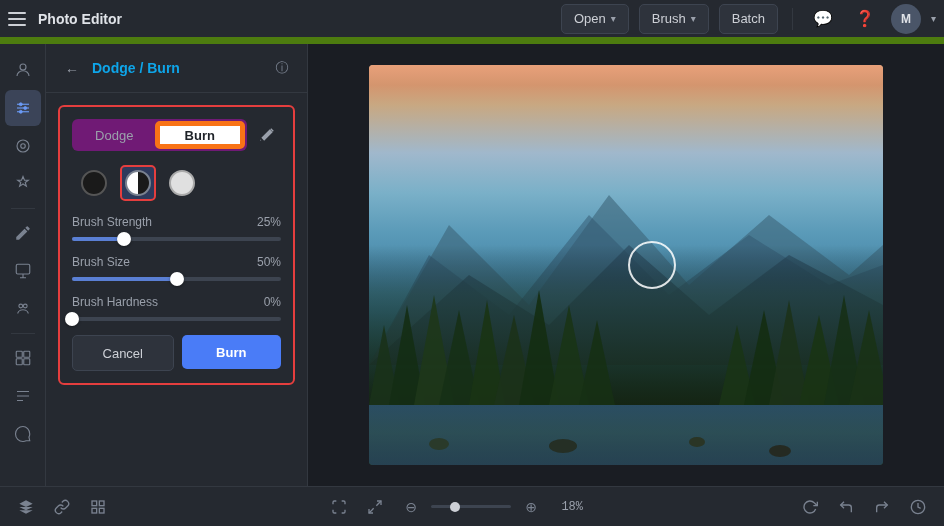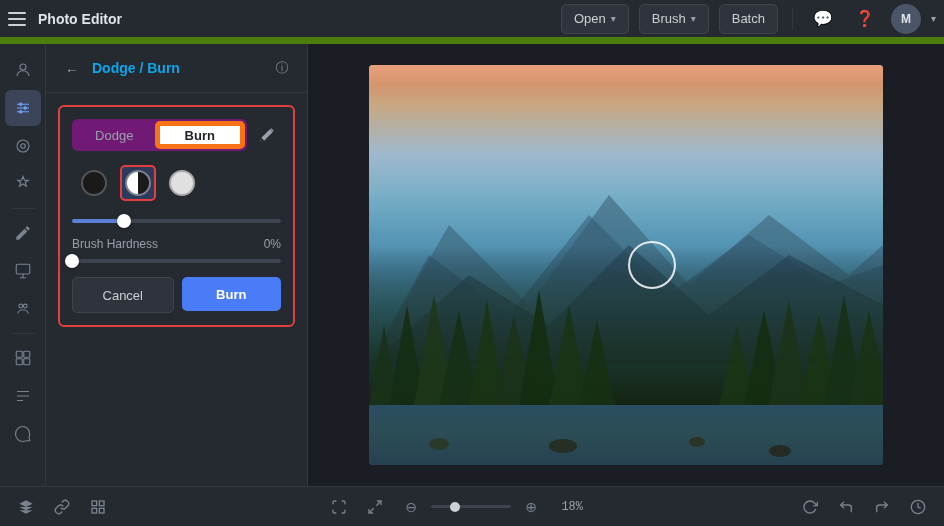--- a/index.html
+++ b/index.html
@@ -508,26 +508,40 @@
           </button>
           <button class="tone-btn active" title="Midtones">
             <div class="tone-circle tone-midtones"></div>
           </button>
           <button class="tone-btn" title="Highlights">
             <div class="tone-circle tone-highlights"></div>
           </button>
         </div>
 
         <div class="slider-row">
+          <div class="slider-label-row">
+            <span class="slider-label">Brush Strength</span>
+            <span class="slider-value">25%</span>
+          </div>
           <div class="slider-track">
             <div class="slider-fill" style="width:25%;"></div>
             <div class="slider-thumb" style="left:25%;"></div>
           </div>
         </div>
 
+        <div class="slider-row">
+          <div class="slider-label-row">
+            <span class="slider-label">Brush Size</span>
+            <span class="slider-value">50%</span>
+          </div>
+          <div class="slider-track">
+            <div class="slider-fill" style="width:50%;"></div>
+            <div class="slider-thumb" style="left:50%;"></div>
+          </div>
+        </div>
 
         <div class="slider-row">
           <div class="slider-label-row">
             <span class="slider-label">Brush Hardness</span>
             <span class="slider-value">0%</span>
           </div>
           <div class="slider-track">
             <div class="slider-fill" style="width:0%;"></div>
             <div class="slider-thumb" style="left:0%;"></div>
           </div>

